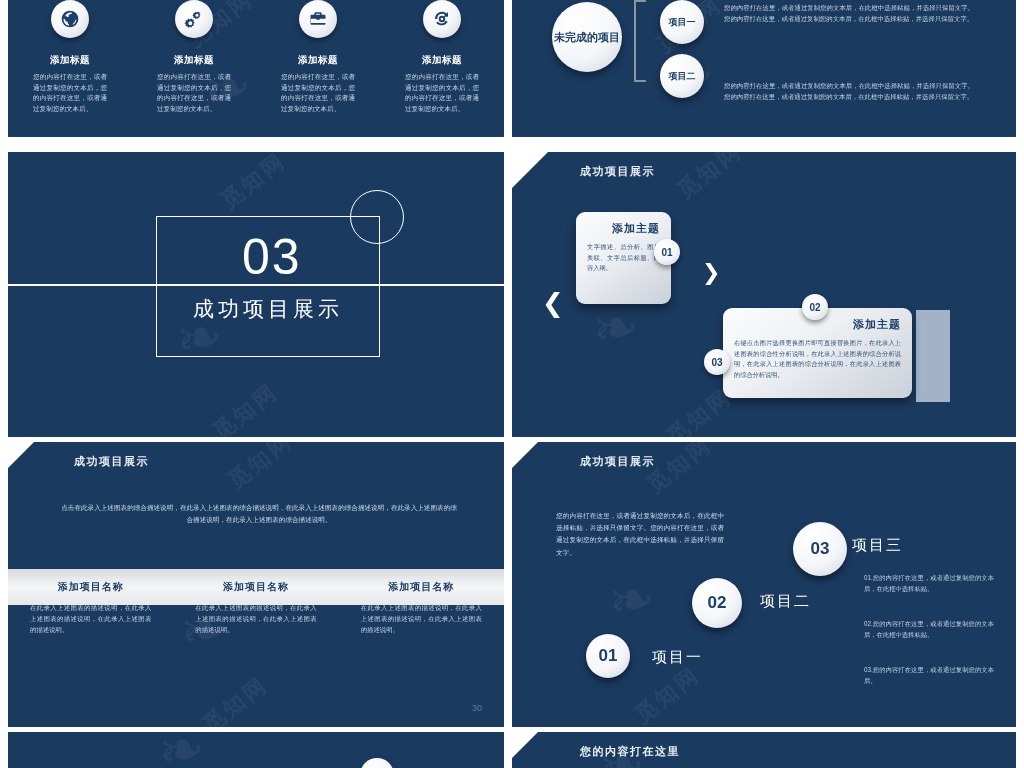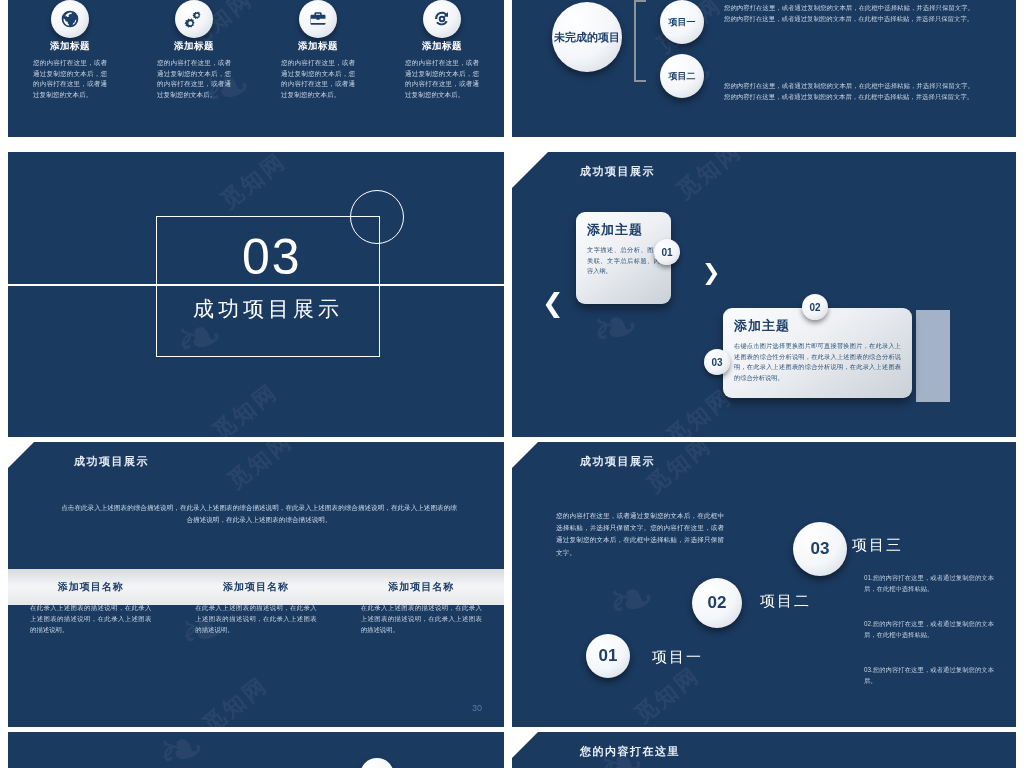--- a/index.html
+++ b/index.html
@@ -42,21 +42,21 @@
   .col4{position:absolute;top:18px;width:100%;display:flex;}
   .col{flex:1;display:flex;flex-direction:column;align-items:center;}
   .ic-circle{
     width:38px;height:38px;border-radius:50%;
     background:radial-gradient(circle at 34% 28%,#ffffff 0%,#f3f5f8 52%,#cdd5de 100%);
     box-shadow:0 3px 5px rgba(0,0,0,.38);
     display:flex;align-items:center;justify-content:center;
   }
   .ic-circle svg{width:20px;height:20px;fill:#1d3f69;}
   .col-title{
-    margin-top:2px;color:#ffffff;font-size:9.5px;font-weight:bold;letter-spacing:.5px;
+    margin-top:16px;color:#ffffff;font-size:9.5px;font-weight:bold;letter-spacing:.5px;
   }
   .col-body{
     margin-top:5px;width:74px;color:#c8d6e6;font-size:6.6px;line-height:1.62;
     text-align:justify;
   }
 
   
   .bigcirc{
     position:absolute;border-radius:50%;
     background:radial-gradient(circle at 32% 26%,#ffffff 0%,#f4f6f9 55%,#cfd6de 100%);
@@ -88,21 +88,21 @@
   }
 
   
   .card{
     position:absolute;border-radius:9px;
     background:linear-gradient(145deg,#fbfcfd 0%,#eef0f3 42%,#c9d0d8 100%);
     box-shadow:0 5px 9px rgba(0,0,0,.4);
     box-sizing:border-box;padding:9px 11px;
   }
   .card h4{
-    margin:0 0 6px 0;color:#1d3f69;font-size:13px;font-weight:bold;text-align:left;
+    margin:0 0 6px 0;color:#1d3f69;font-size:11px;font-weight:bold;text-align:right;
     letter-spacing:1px;
   }
   .card p{
     margin:0;color:#2b4f78;font-size:6.2px;line-height:1.7;text-align:justify;
   }
   .badge{
     position:absolute;border-radius:50%;
     background:radial-gradient(circle at 34% 28%,#ffffff 0%,#f2f4f7 55%,#ccd3dc 100%);
     box-shadow:0 3px 5px rgba(0,0,0,.42);
     display:flex;align-items:center;justify-content:center;

